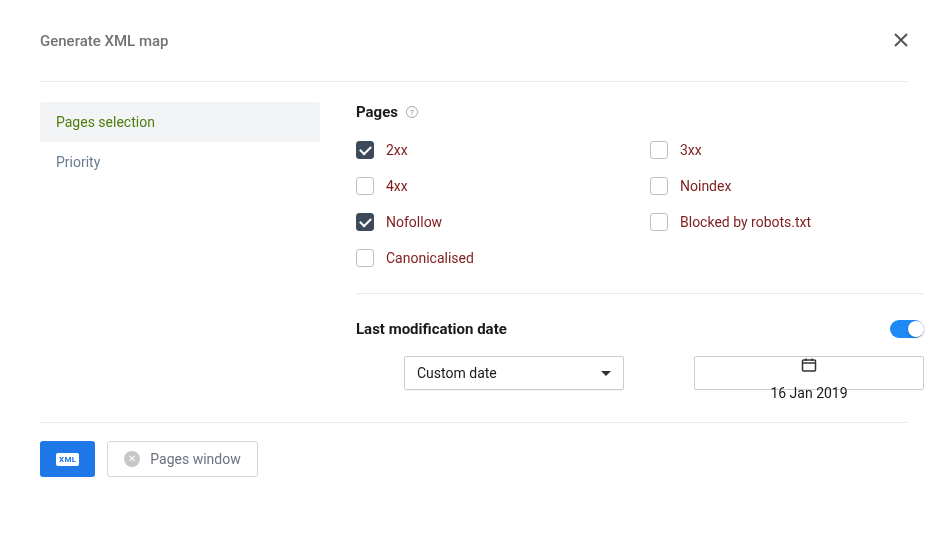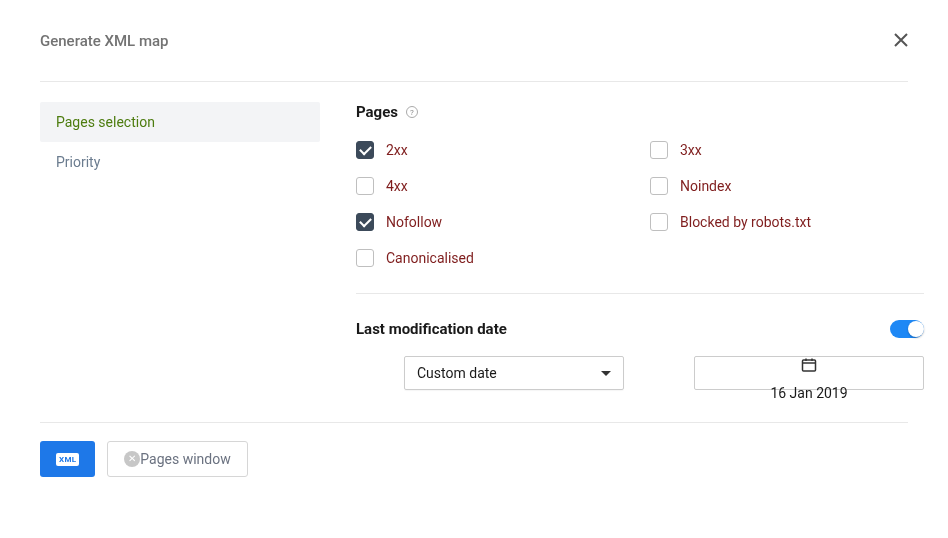--- a/index.html
+++ b/index.html
@@ -197,20 +197,21 @@
   gap: 12px;
 }
 .btn {
   height: 36px;
   border-radius: 3px;
   display: inline-flex;
   align-items: center;
   padding: 0 16px;
   font-size: 14px;
   cursor: pointer;
+  gap: 10px;
 }
 .btn-primary {
   background: #1e78e8;
   color: #fff;
   border: none;
 }
 .btn-secondary {
   background: #fff;
   color: #6b7280;
   border: 1px solid #d6d6d6;

